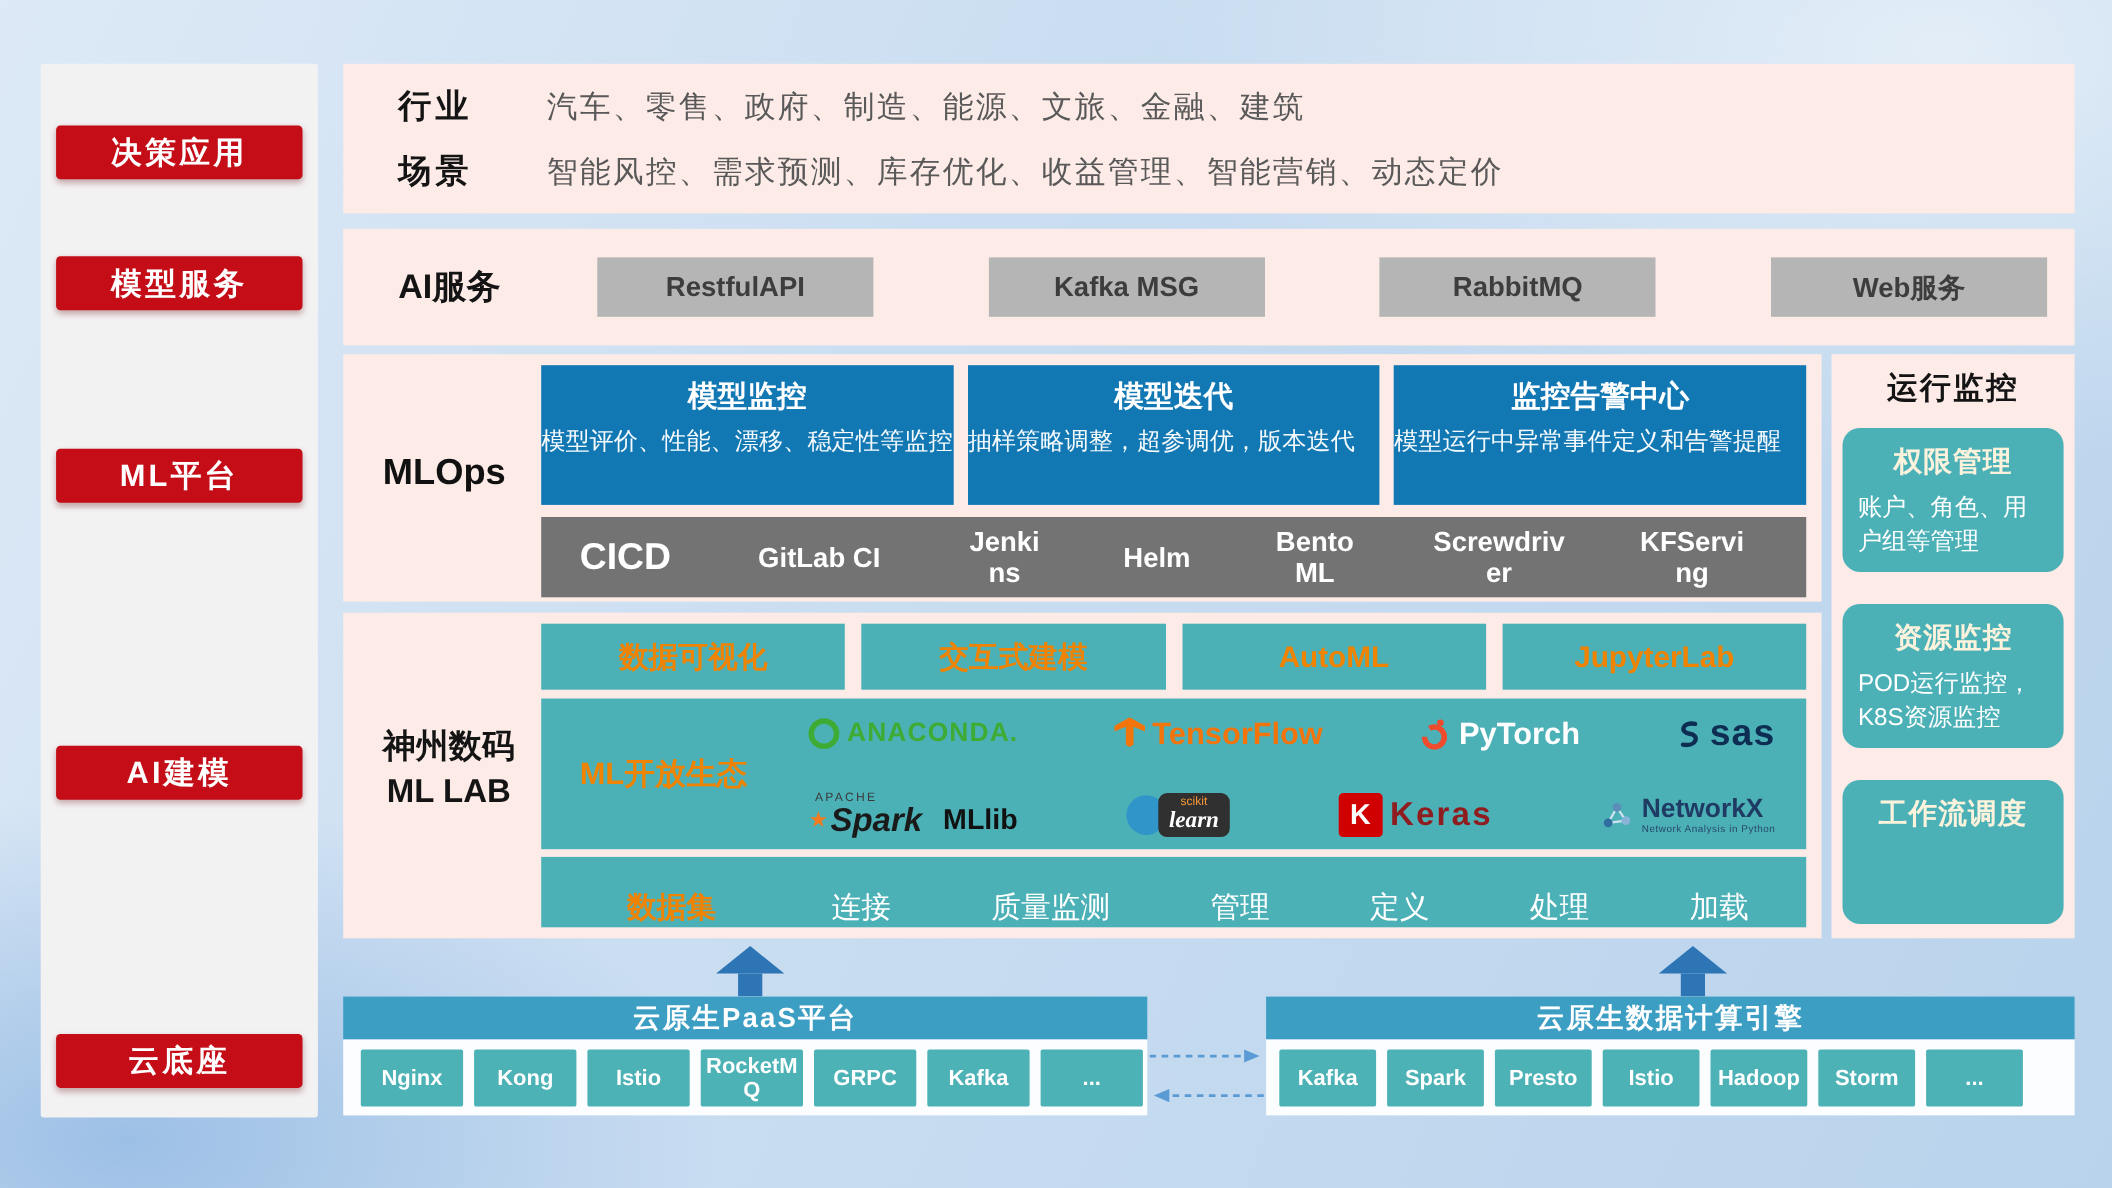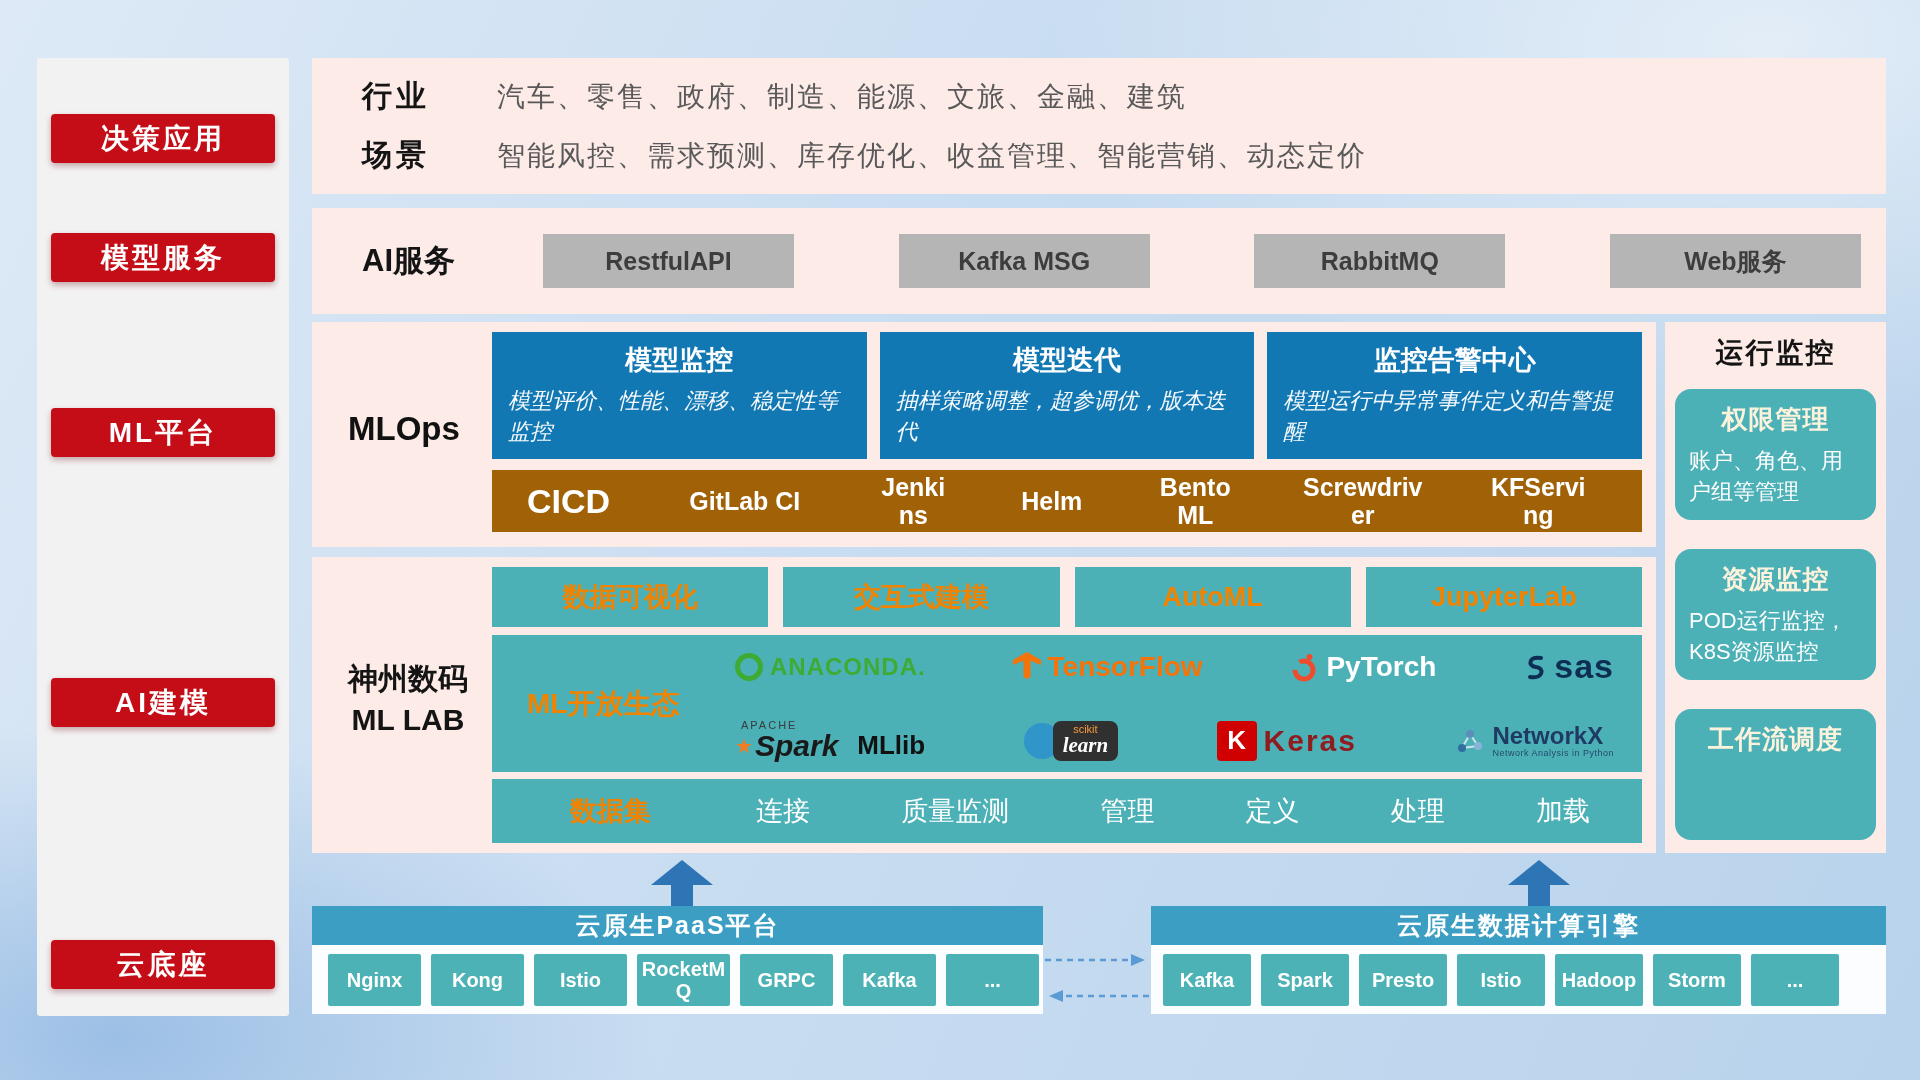--- a/index.html
+++ b/index.html
@@ -33,23 +33,23 @@
   .ai-label { margin-left:50px; width:138px; font-size:31px; font-weight:bold; color:#141414; }
   .ai-buttons { flex:1; display:flex; justify-content:space-between; margin:0 25px 0 43px; }
   .gray-btn { width:251px; height:54px; background:#b5b5b5; color:#3d3d3d;
     font-size:25px; font-weight:bold; display:flex; align-items:center; justify-content:center; }
 
   .panel-mlops { left:312px; top:322px; width:1344px; height:225px; }
   .mlops-label { position:absolute; left:36px; top:88px; font-size:33px; font-weight:bold; color:#111; }
   .mlops-cards { position:absolute; left:180px; top:10px; width:1150px; height:127px; display:flex; gap:13px; }
   .blue-card { flex:1; background:#1278b4; color:#fff; padding-top:10px; }
   .blue-card-title { text-align:center; font-size:27px; font-weight:bold; margin-bottom:8px; }
-  .blue-card-body { font-size:22px; line-height:1.4; padding:0 16px; color:rgba(255,255,255,0.96);font-style:italic; }
-  .cicd-bar { position:absolute; left:180px; top:148px; width:1150px; height:62px;
-    background:#a16207; display:flex; align-items:center; color:#fff; }
+  .blue-card-body { font-size:22px; line-height:1.4; padding:0 0; color:rgba(255,255,255,0.96); }
+  .cicd-bar { position:absolute; left:180px; top:148px; width:1150px; height:73px;
+    background:#737373; display:flex; align-items:center; color:#fff; }
   .cicd-label { font-size:34px; font-weight:bold; margin-left:35px; width:110px; }
   .cicd-tools { flex:1; display:flex; justify-content:space-around; align-items:center; margin:0 20px 0 10px; }
   .cicd-tool { font-size:25px; font-weight:600; text-align:center; word-break:break-all; line-height:1.12; }
   .ct-gitlab{width:132px}.ct-jenkins{width:78px}.ct-helm{width:72px}
   .ct-bentoml{width:88px}.ct-screwdriver{width:120px}.ct-kfserving{width:104px}
 
   .panel-mllab { left:312px; top:557px; width:1344px; height:296px; }
   .mllab-label { position:absolute; left:12px; top:102px; width:168px; text-align:center;
     font-size:30px; font-weight:bold; color:#141414; line-height:1.35; }
   .mllab-tools { position:absolute; left:180px; top:10px; width:1150px; height:60px; display:flex; gap:15px; }
@@ -79,21 +79,21 @@
   .skl-top { color:#f89939; font-size:11px; line-height:1; }
   .skl-main { color:#fff; font-size:21px; font-weight:bold; font-style:italic; line-height:1;
     font-family:"Liberation Serif","DejaVu Serif",serif; }
   .keras-k { width:40px; height:40px; background:#d00000; color:#fff; border-radius:4px;
     display:inline-flex; align-items:center; justify-content:center; font-size:26px; font-weight:bold; }
   .keras-text { color:#8f1d20; font-size:30px; font-weight:bold; letter-spacing:2px; }
   .nx-stack { display:inline-flex; flex-direction:column; }
   .nx-text { color:#1f3b63; font-size:24px; font-weight:bold; line-height:1.05; }
   .nx-sub { color:#27496d; font-size:9px; letter-spacing:0.5px; }
   .dataset-bar { position:absolute; left:180px; top:222px; width:1150px; height:64px;
-    display:flex; align-items:center; color:#fff; font-size:27px; }
+    display:flex; align-items:flex-end; color:#fff; font-size:27px; }
   .dataset-label { color:#f08300; font-weight:bold; margin-left:78px; }
   .dataset-items { flex:1; display:flex; justify-content:space-between; margin:0 52px 0 105px; }
 
   
   .panel-monitor { left:1665px; top:322px; width:221px; height:531px; }
   .monitor-title { text-align:center; margin-top:12px; font-size:28px; font-weight:bold;
     color:#141414; letter-spacing:2px; }
   .monitor-card { position:absolute; left:10px; width:201px; height:131px;border-radius:16px; }
   .mc-title { text-align:center; margin-top:13px; font-size:26px; font-weight:bold; color:#fdf3dd; letter-spacing:1px; }
   .mc-body { font-size:22px; color:#fff; padding:0 14px; margin-top:9px; line-height:1.4; }

